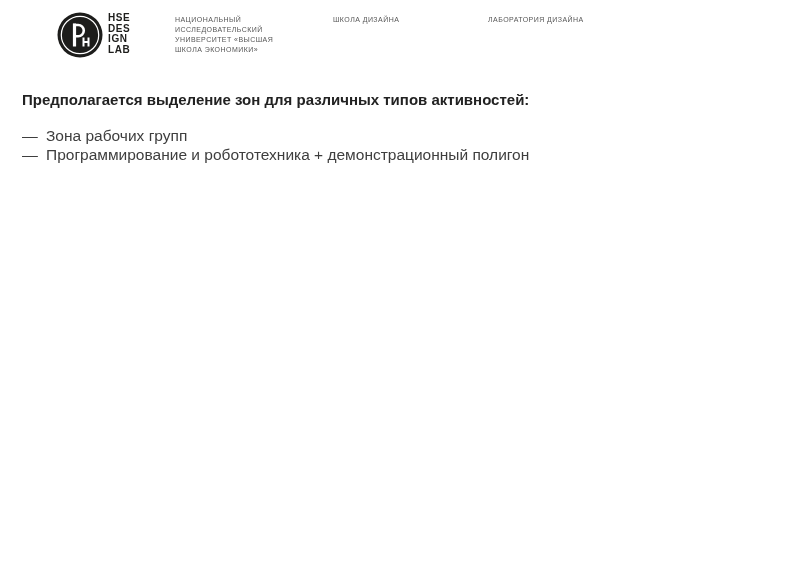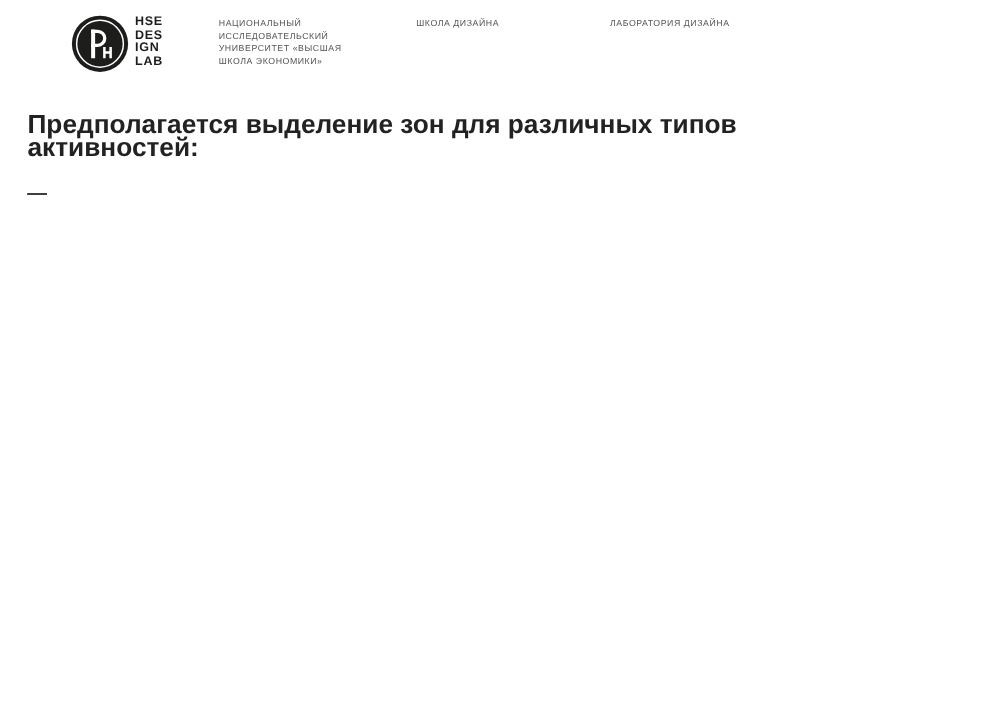--- a/index.html
+++ b/index.html
@@ -66,21 +66,21 @@
   .title {
     margin: 0;
     font-size: 38px;
     line-height: 41px;
     font-weight: 800;
     letter-spacing: 0.5px;
     color: #1d1d1b;
   }
   .intro {
     margin: 19px 0 0 0;
-    font-size: 21px;
+    font-size: 15px;
     line-height: 19px;
     font-weight: 700;
     color: #222222;
   }
   .zone-list {
     margin-top: 17px;
     font-size: 15.5px;
     line-height: 19px;
     color: #3e3e3e;
   }
@@ -120,26 +120,28 @@
   <div class="main">
 
     <p class="intro">Предполагается выделение зон для различных типов активностей:</p>
 
     <div class="zone-list">
       <div class="zone-item">
         <span class="dash">—</span>
       </div>
       <div class="zone-item">
         <span class="dash">—</span>
+        <span>Зона рабочих групп</span>
       </div>
       <div class="zone-item">
         <span class="dash">—</span>
       </div>
       <div class="zone-item">
         <span class="dash">—</span>
       </div>
       <div class="zone-item">
         <span class="dash">—</span>
+        <span>Программирование и робототехника + демонстрационный полигон</span>
       </div>
     </div>
   </div>
 
 </div>
 
 </body></html>

